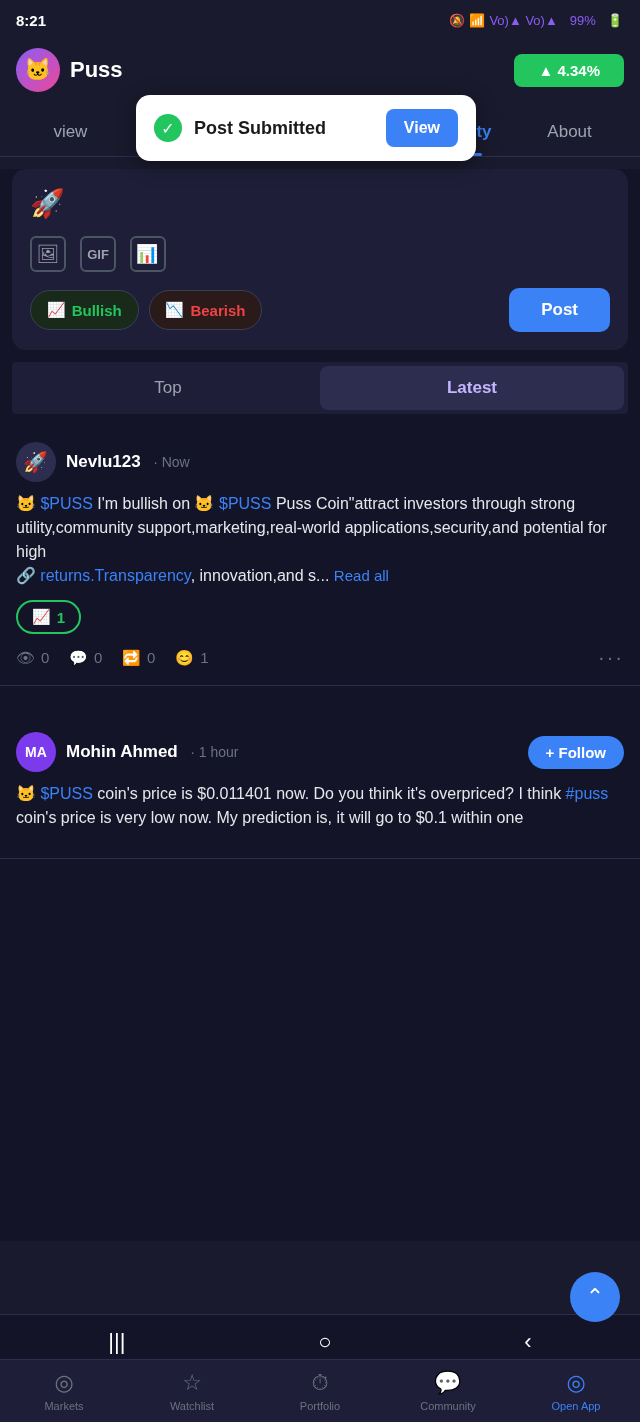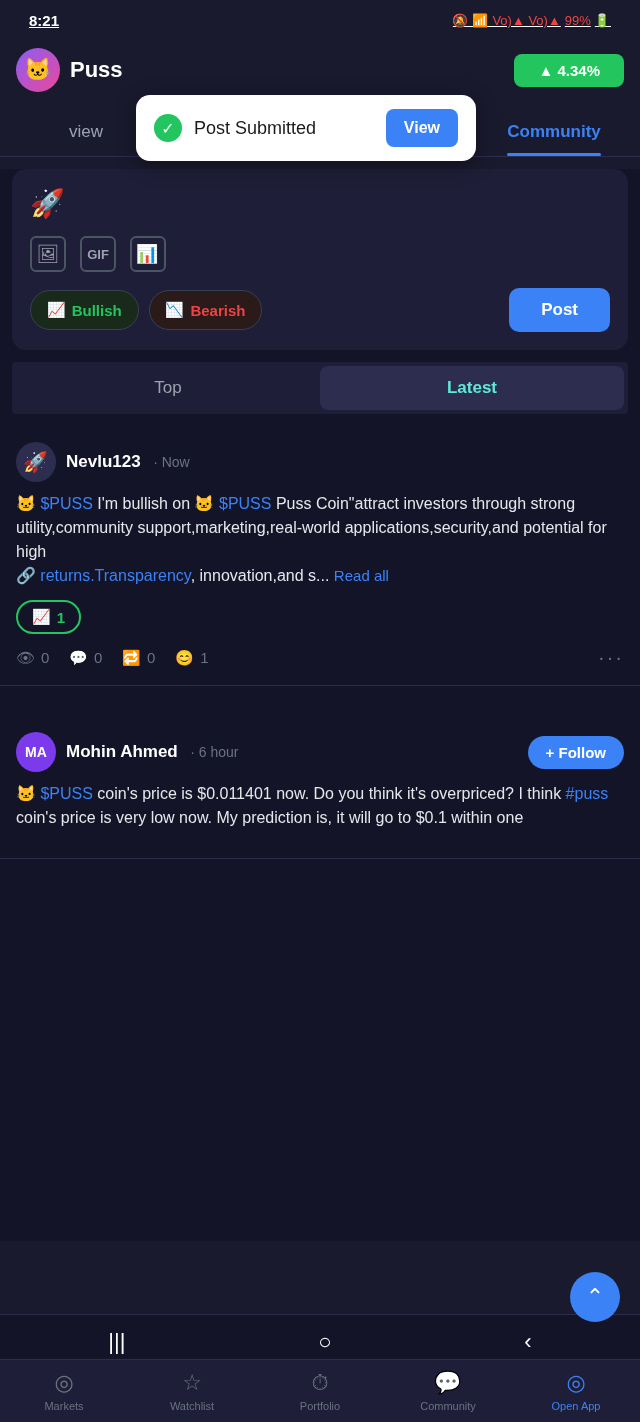--- a/index.html
+++ b/index.html
@@ -12,26 +12,25 @@
       color: #ffffff;
       overflow-x: hidden;
     }
 
     
     .status-bar {
       background: #1a1a2e;
       display: flex;
       justify-content: space-between;
       align-items: center;
-      padding: 8px 29px;
+      padding: 8px 16px;
       height: 40px;
-      text-decoration: underline;
     }
     .status-left { font-size: 15px; font-weight: 600; color: #fff; }
-    .status-right { display: flex; align-items: center; gap: 4px; font-size: 13px; color: #ef4444; }
+    .status-right { display: flex; align-items: center; gap: 12px; font-size: 13px; color: #8b5cf6; }
 
     
     .app-header {
       background: #1a1a2e;
       display: flex;
       align-items: center;
       justify-content: space-between;
       padding: 8px 16px;
       position: relative;
     }
@@ -83,21 +82,21 @@
       background: #22c55e;
       border-radius: 50%;
       display: flex; align-items: center; justify-content: center;
       color: #fff;
       font-size: 16px;
       flex-shrink: 0;
     }
     .toast-text {
       color: #1a1a1a;
       font-size: 18px;
-      font-weight: 400;
+      font-weight: 700;
       flex: 1;
     }
     .toast-view-btn {
       background: #3b82f6;
       color: #fff;
       border: none;
       border-radius: 8px;
       padding: 10px 18px;
       font-size: 16px;
       font-weight: 600;
@@ -228,21 +227,21 @@
       flex: 1;
       text-align: center;
       padding: 12px;
       font-size: 17px;
       color: #9ca3af;
       border-radius: 8px;
       cursor: pointer;
     }
     .toggle-tab.active {
       background: #2d2d50;
-      color: #5eead4;
+      color: #c4b5fd;
       font-weight: 700;
     }
 
     
     .post-item {
       padding: 16px;
       border-bottom: 1px solid #2d2d4e;
     }
     .post-header {
       display: flex;
@@ -400,20 +399,23 @@
   </div>
   <div class="nav-tab">
     <span>Markets</span>
   </div>
   <div class="nav-tab">
     <span>News</span>
   </div>
   <div class="nav-tab active">
     <span>Community</span>
   </div>
+  <div class="nav-tab">
+    <span>About</span>
+  </div>
 </div>
 
 <div class="main-content">
 
   <div class="post-create">
     <div class="post-create-header">
       <span class="rocket-icon">🚀</span>
     </div>
     <div class="post-actions">
       <div class="action-icon">🖼</div>
@@ -482,21 +484,21 @@
     </div>
   </div>
 
   <div style="height: 30px;"></div>
 
   <div class="post-item">
     <div class="post-header">
       <div class="user-avatar mohin">MA</div>
       <div class="post-meta">
         <span class="post-username">Mohin Ahmed</span>
-        <span class="post-time">· <span>6 hour</span></span>
+        <span class="post-time">· <span>1 hour</span></span>
       </div>
       <button class="follow-btn">+ Follow</button>
     </div>
     <div class="post-content">
       🐱 <span class="ticker">$PUSS</span> coin's price is $0.011401 now. Do you think it's overpriced? I think <span class="hashtag">#puss</span> coin's price is very low now. My prediction is, it will go to $0.1 within one
     </div>
   </div>
 
 </div>
 

